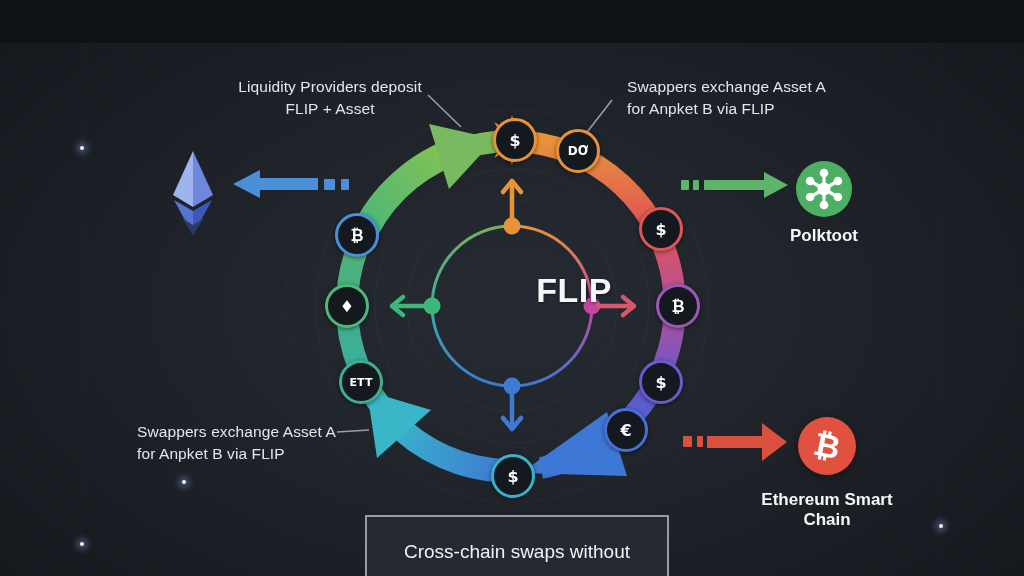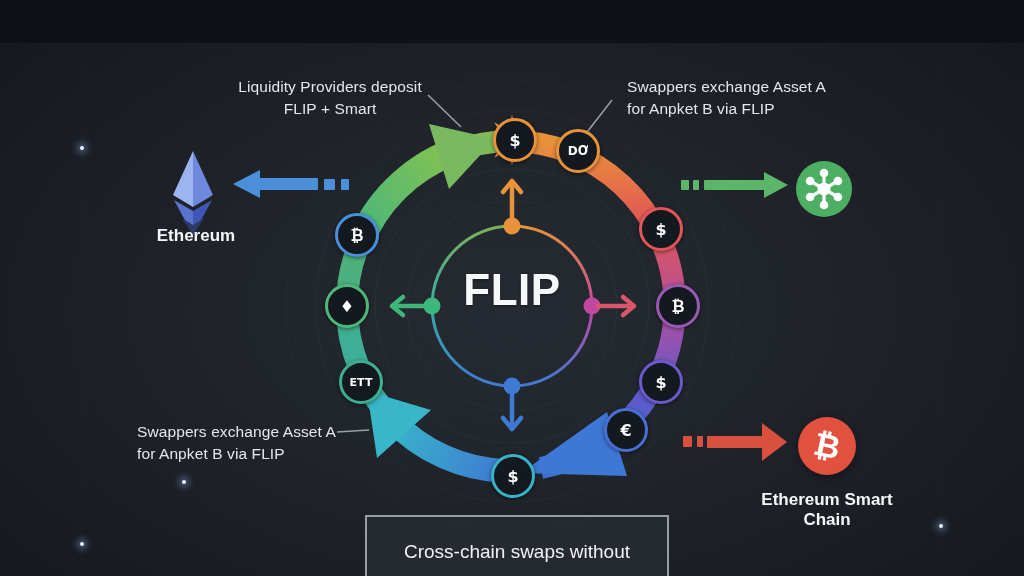--- a/index.html
+++ b/index.html
@@ -12,22 +12,22 @@
   }
   .abs{position:absolute;}
   svg.layer{position:absolute;left:0;top:0;}
   
   .note{position:absolute;font-size:15.5px;line-height:22px;color:#e3e6ea;letter-spacing:.1px;}
   .note.center{text-align:center;}
   
   .node-label{position:absolute;font-size:17px;font-weight:600;color:#f4f6f8;text-align:center;}
   
   .center-title{
-    position:absolute;left:412px;top:228px;width:200px;text-align:center;
-    font-size:44px;font-weight:700;line-height:38px;color:#f6f7f9;letter-spacing:.5px;
+    position:absolute;left:412px;top:228px;width:200px;text-align:right;
+    font-size:34px;font-weight:700;line-height:38px;color:#f6f7f9;letter-spacing:.5px;
     text-shadow:0 1px 3px rgba(0,0,0,.45);
   }
   
   .footer-box{
     position:absolute;left:365px;top:472px;width:300px;height:68px;
     border:2px solid rgba(190,196,205,.75);background:rgba(44,49,57,.55);
     display:flex;flex-direction:column;align-items:center;justify-content:center;
     font-size:19px;line-height:23px;color:#eff1f4;text-align:center;
   }
   
@@ -171,44 +171,44 @@
       <circle cx="13.9" cy="8" r="4.3" fill="#fff"></circle>
       <circle cx="0" cy="16" r="4.3" fill="#fff"></circle>
       <circle cx="-13.9" cy="8" r="4.3" fill="#fff"></circle>
       <circle cx="-13.9" cy="-8" r="4.3" fill="#fff"></circle>
       <circle cx="0" cy="0" r="6.5" fill="#fff"></circle>
     </g>
   </svg>
 
   <div class="note center abs" style="left:225px;top:33px;width:210px;">
     <div>Liquidity Providers deposit</div>
-    <div>FLIP + Smart</div>
+    <div>FLIP + Asset</div>
   </div>
   <div class="note abs" style="left:627px;top:33px;width:230px;">
     <div>Swappers exchange Asset A</div>
     <div>for Anpket B via FLIP</div>
   </div>
   <div class="note abs" style="left:137px;top:378px;width:230px;">
     <div>Swappers exchange Asset A</div>
     <div>for Anpket B via FLIP</div>
   </div>
 
   <div class="center-title">
     <div>FLIP</div>
   </div>
 
-  <div class="node-label" style="left:136px;top:183px;width:120px;">Ethereum</div>
 
   <div>
     <div class="tri tri-left abs" style="left:233px;top:127px;"></div>
     <div class="arrow-body blue-fill abs" style="left:258px;top:135px;width:60px;height:12px;"></div>
     <div class="dash blue-fill abs" style="left:324px;top:136px;width:11px;height:11px;"></div>
     <div class="dash blue-fill abs" style="left:341px;top:136px;width:8px;height:11px;"></div>
   </div>
 
+  <div class="node-label" style="left:764px;top:183px;width:120px;">Polktoot</div>
 
   <div>
     <div class="dash green-fill abs" style="left:681px;top:137px;width:8px;height:10px;"></div>
     <div class="dash green-fill abs" style="left:693px;top:137px;width:6px;height:10px;"></div>
     <div class="arrow-body green-fill abs" style="left:704px;top:137px;width:62px;height:10px;"></div>
     <div class="tri tri-right-green abs" style="left:764px;top:129px;"></div>
   </div>
 
   <div class="node-circle bsc-circle" style="left:798px;top:374px;">
     <span class="bsc-glyph">₿</span>

